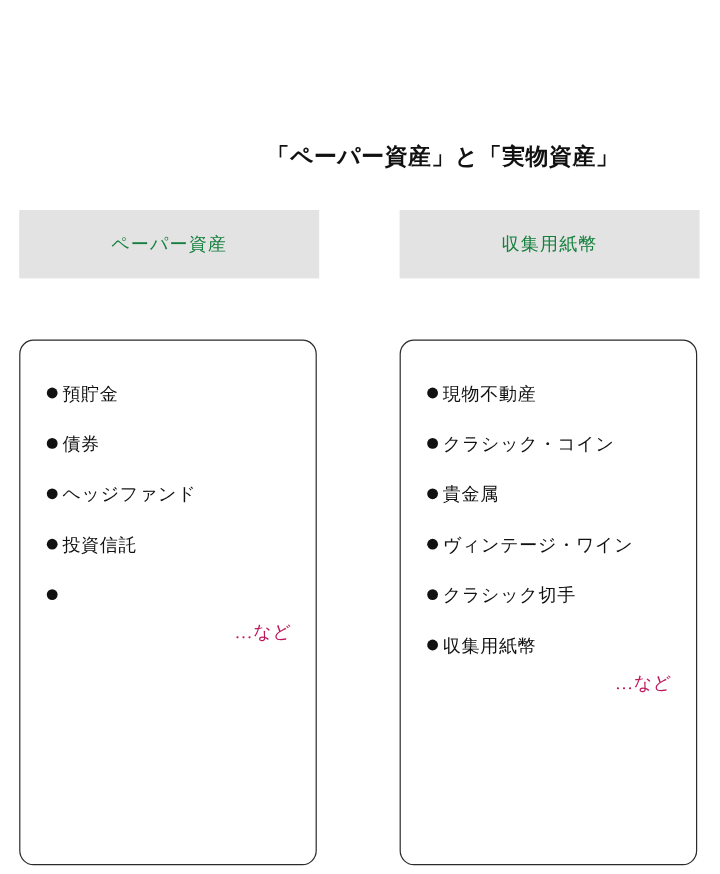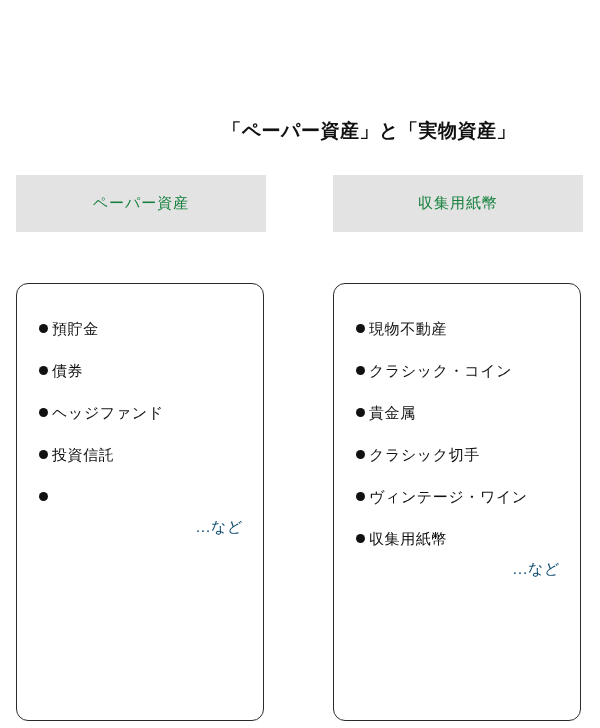--- a/index.html
+++ b/index.html
@@ -100,21 +100,21 @@
     margin-right: 4px;
     vertical-align: 1px;
   }
 
   .etc {
     font-size: 15px;
     text-align: right;
     padding-right: 20px;
     margin-top: -14px;
     letter-spacing: 0.6px;
-    color: #0c4a6e;
+    color: #be185d;
   }
 </style>
 </head>
 <body>
 
 <div class="page">
 
   <div class="title">「ペーパー資産」と「実物資産」</div>
 
   <div class="columns">
@@ -133,22 +133,22 @@
       </div>
     </div>
 
     <div class="col col-right">
       <div class="col-header">収集用紙幣</div>
       <div class="col-body">
         <div class="col-body-inner">
           <div class="item"><span class="bullet"></span><span>現物不動産</span></div>
           <div class="item"><span class="bullet"></span><span>クラシック・コイン</span></div>
           <div class="item"><span class="bullet"></span><span>貴金属</span></div>
+          <div class="item"><span class="bullet"></span><span>ヴィンテージ・ワイン</span></div>
           <div class="item"><span class="bullet"></span><span>クラシック切手</span></div>
-          <div class="item"><span class="bullet"></span><span>ヴィンテージ・ワイン</span></div>
           <div class="item"><span class="bullet"></span><span>収集用紙幣</span></div>
           <div class="etc">…など</div>
         </div>
       </div>
     </div>
 
   </div>
 </div>
 
 </body></html>

